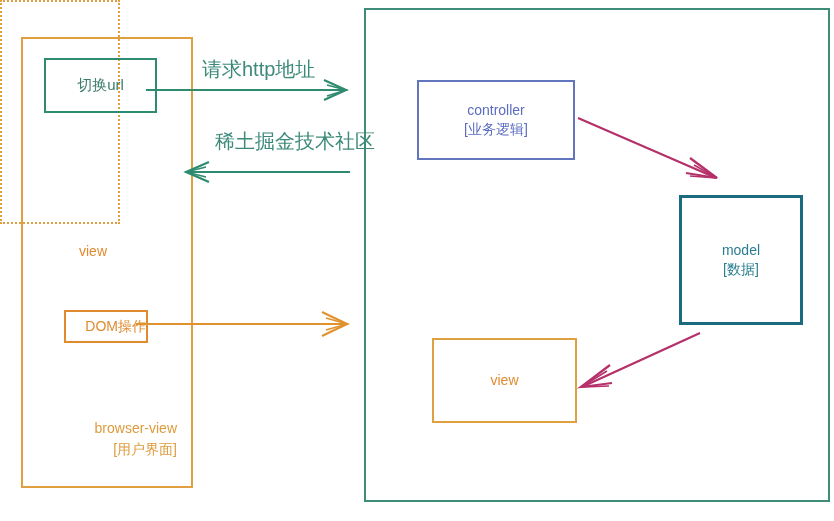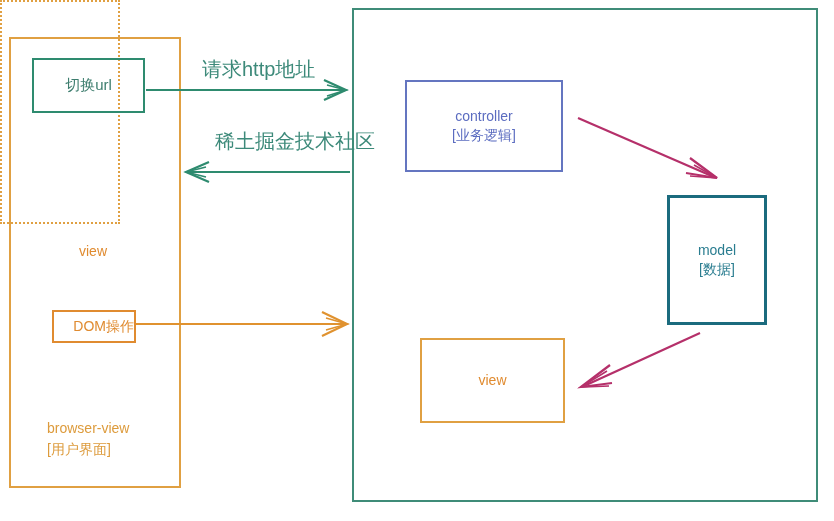--- a/index.html
+++ b/index.html
@@ -16,36 +16,37 @@
     overflow: hidden;
   }
   .box {
     position: absolute;
     box-sizing: border-box;
     display: flex;
     align-items: center;
     justify-content: center;
     text-align: center;
     line-height: 1.35;
+    margin-left: 12px;
   }
   
   #browser-view-container {
     left: 9px;
     top: 37px;
     width: 172px;
     height: 451px;
     border: 2px solid #e0a042;
     display: block;
   }
   #browser-view-label {
     position: absolute;
     left: 47px;
     top: 418px;
     width: 130px;
-    text-align: left;
+    text-align: right;
     color: #dd9b3c;
     font-size: 14px;
     line-height: 1.5;
     white-space: pre-line;
   }
   
   #switch-url-box {
     left: 32px;
     top: 58px;
     width: 113px;
@@ -90,31 +91,31 @@
     width: 466px;
     height: 494px;
     border: 2px solid #3f8c78;
     display: block;
   }
   
   #controller-box {
     left: 405px;
     top: 80px;
     width: 158px;
-    height: 92px;
+    height: 80px;
     border: 2px solid #6475c0;
     color: #5b6cc0;
     font-size: 14px;
     white-space: pre-line;
   }
   
   #model-box {
     left: 667px;
     top: 195px;
-    width: 100px;
+    width: 124px;
     height: 130px;
     border: 3px solid #1b6b7e;
     color: #2a7d90;
     font-size: 14px;
     white-space: pre-line;
   }
   
   #view-right-box {
     left: 420px;
     top: 338px;

